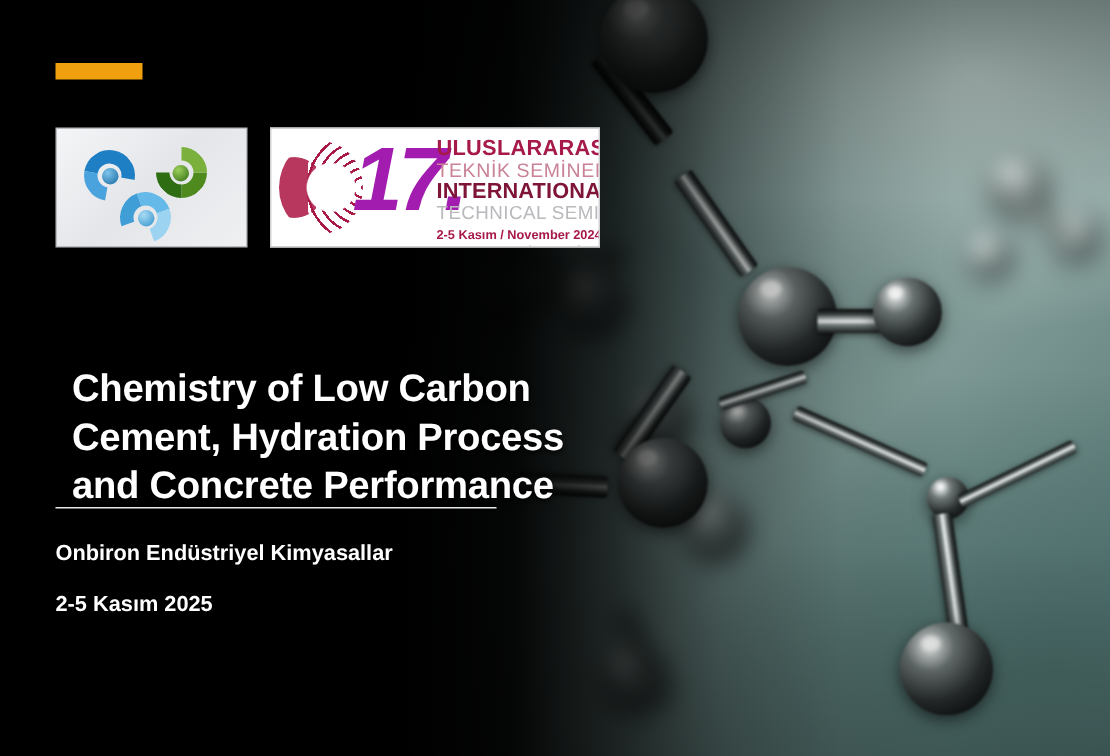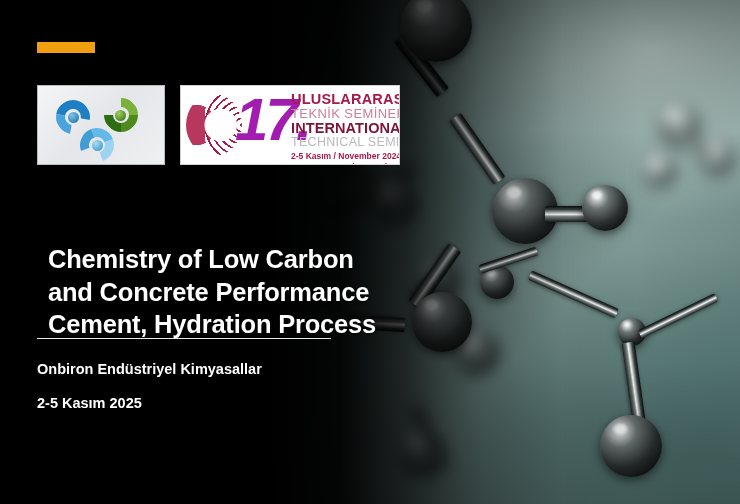--- a/index.html
+++ b/index.html
@@ -255,22 +255,22 @@
       <span class="sl sl2">TEKNİK SEMİNER</span>
       <span class="sl sl3">INTERNATIONAL</span>
       <span class="sl sl4">TECHNICAL SEMINAR</span>
       <span class="sl sl5">2-5 Kasım / November 2024,</span>
       <span class="sl sl6">Antalya - Turkey</span>
     </div>
   </div>
 
   <div class="title">
     <span>Chemistry of Low Carbon</span>
+    <span>Cement, Hydration Process</span>
     <span>and Concrete Performance</span>
-    <span>Cement, Hydration Process</span>
   </div>
 
   <div class="divider"></div>
 
   <div class="meta">
     <span>Onbiron Endüstriyel Kimyasallar</span>
     <span>2-5 Kasım 2025</span>
   </div>
 
 </div>

